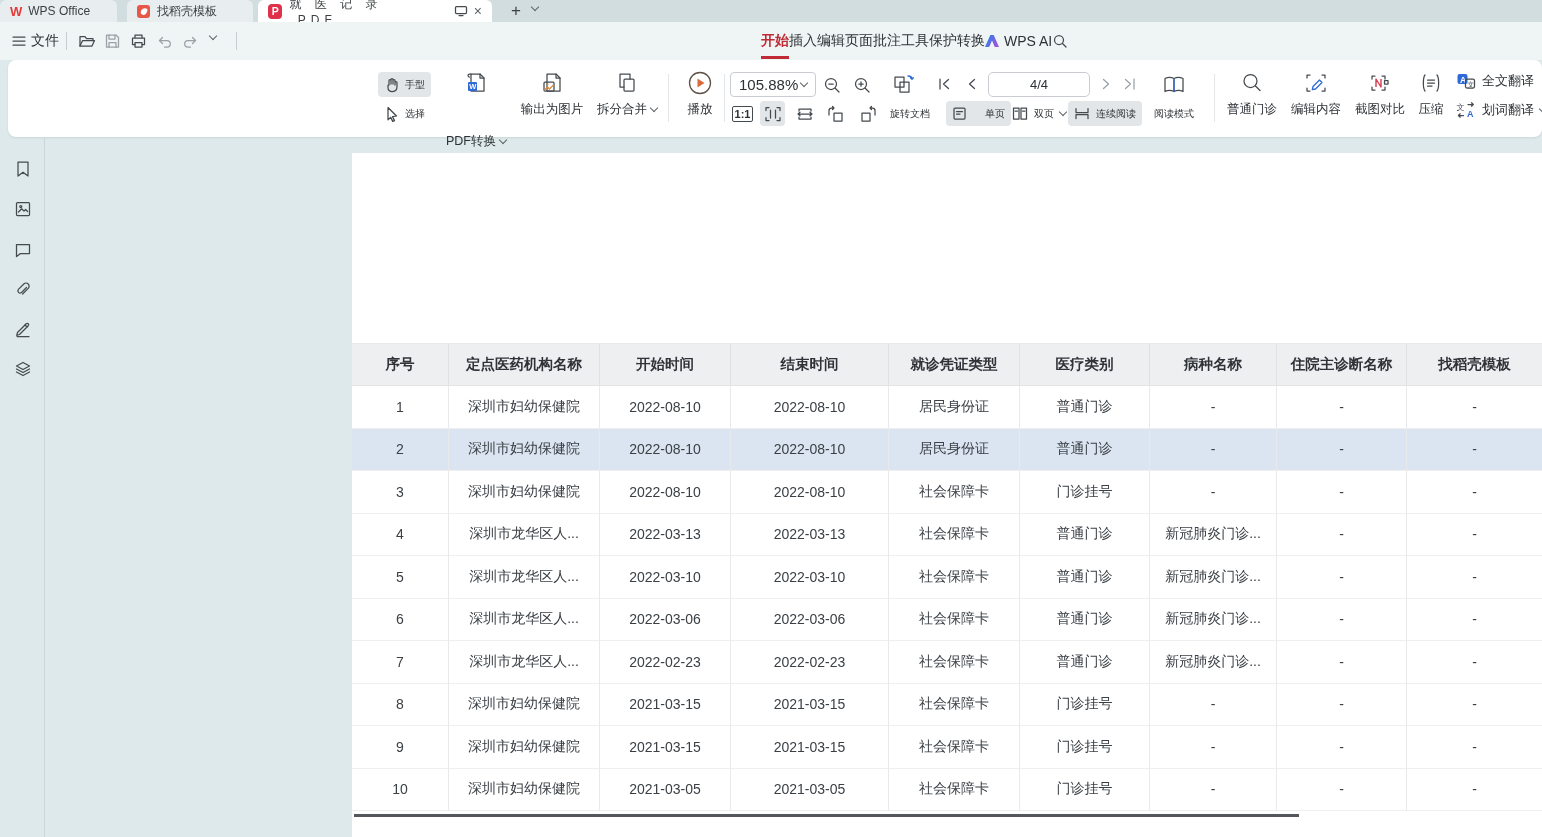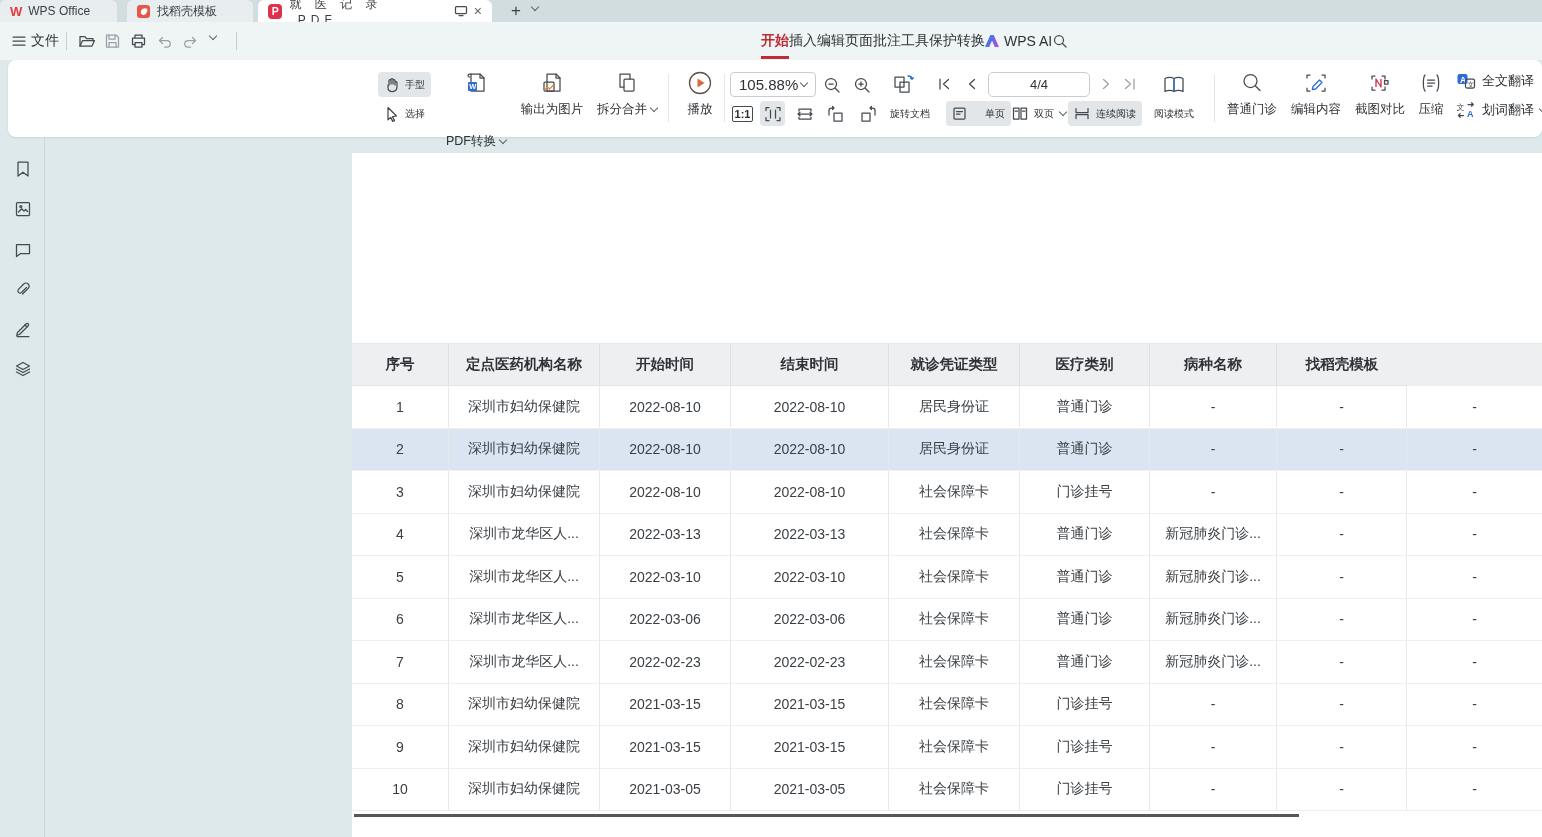--- a/index.html
+++ b/index.html
@@ -444,20 +444,21 @@
   <div class="page">
     <div class="ptable">
       <div class="thead">
           <div class="th">序号</div>
           <div class="th">定点医药机构名称</div>
           <div class="th">开始时间</div>
           <div class="th">结束时间</div>
           <div class="th">就诊凭证类型</div>
           <div class="th">医疗类别</div>
           <div class="th">病种名称</div>
+          <div class="th">住院主诊断名称</div>
           <div class="th">找稻壳模板</div>
         </div>
       <div>
           <div class="trow">
             <div class="td">1</div>
             <div class="td">深圳市妇幼保健院</div>
             <div class="td">2022-08-10</div>
             <div class="td">2022-08-10</div>
             <div class="td">居民身份证</div>
             <div class="td">普通门诊</div>

